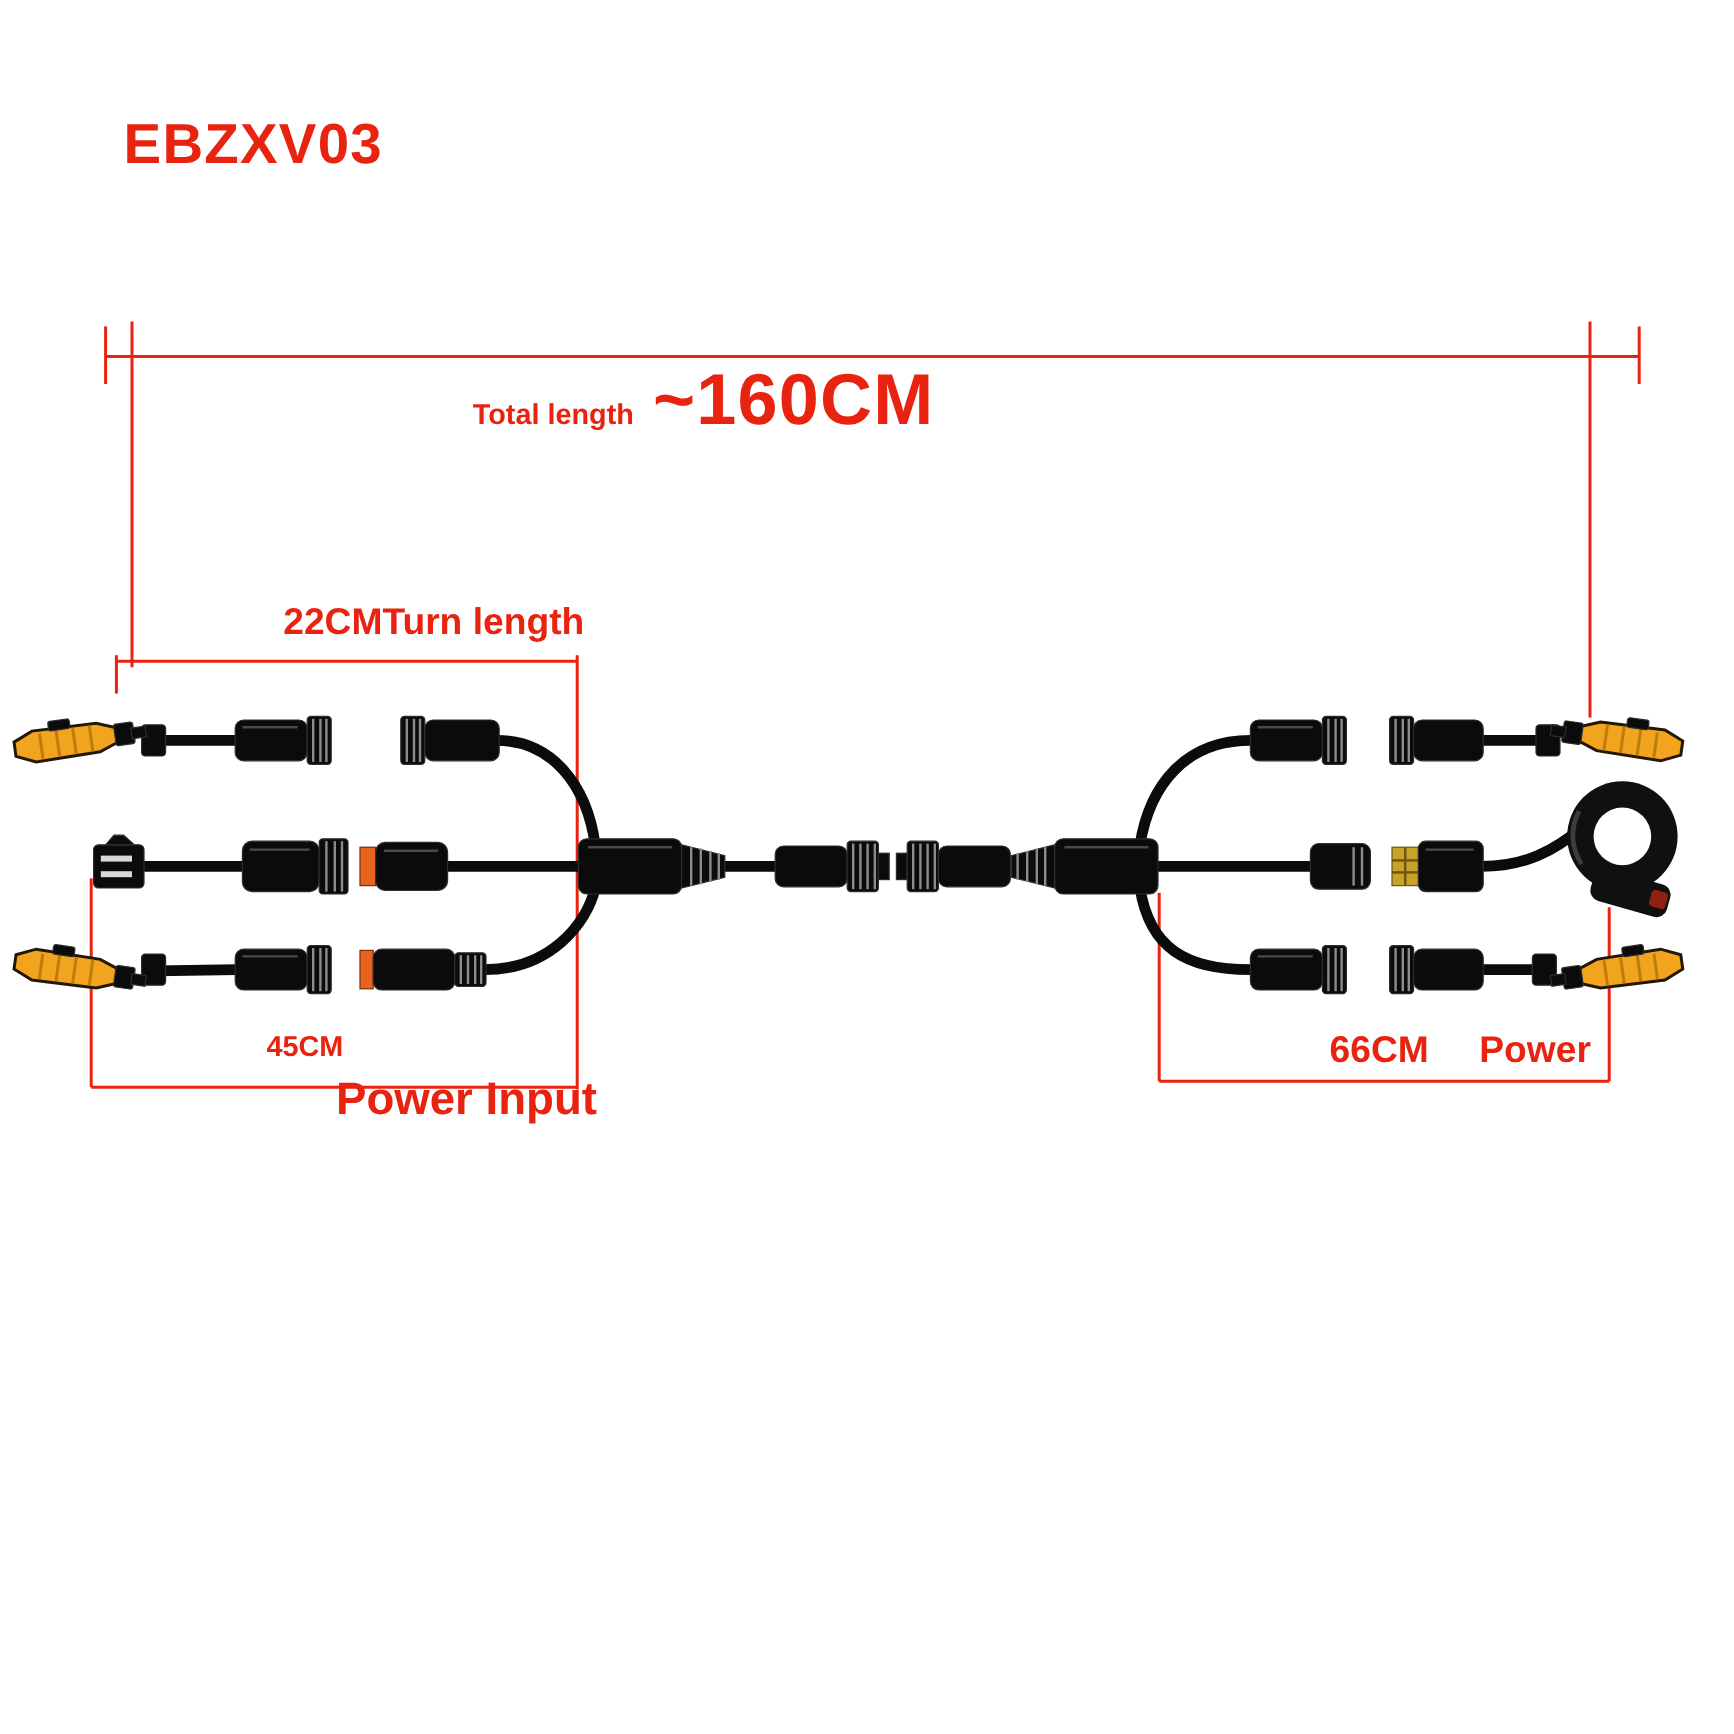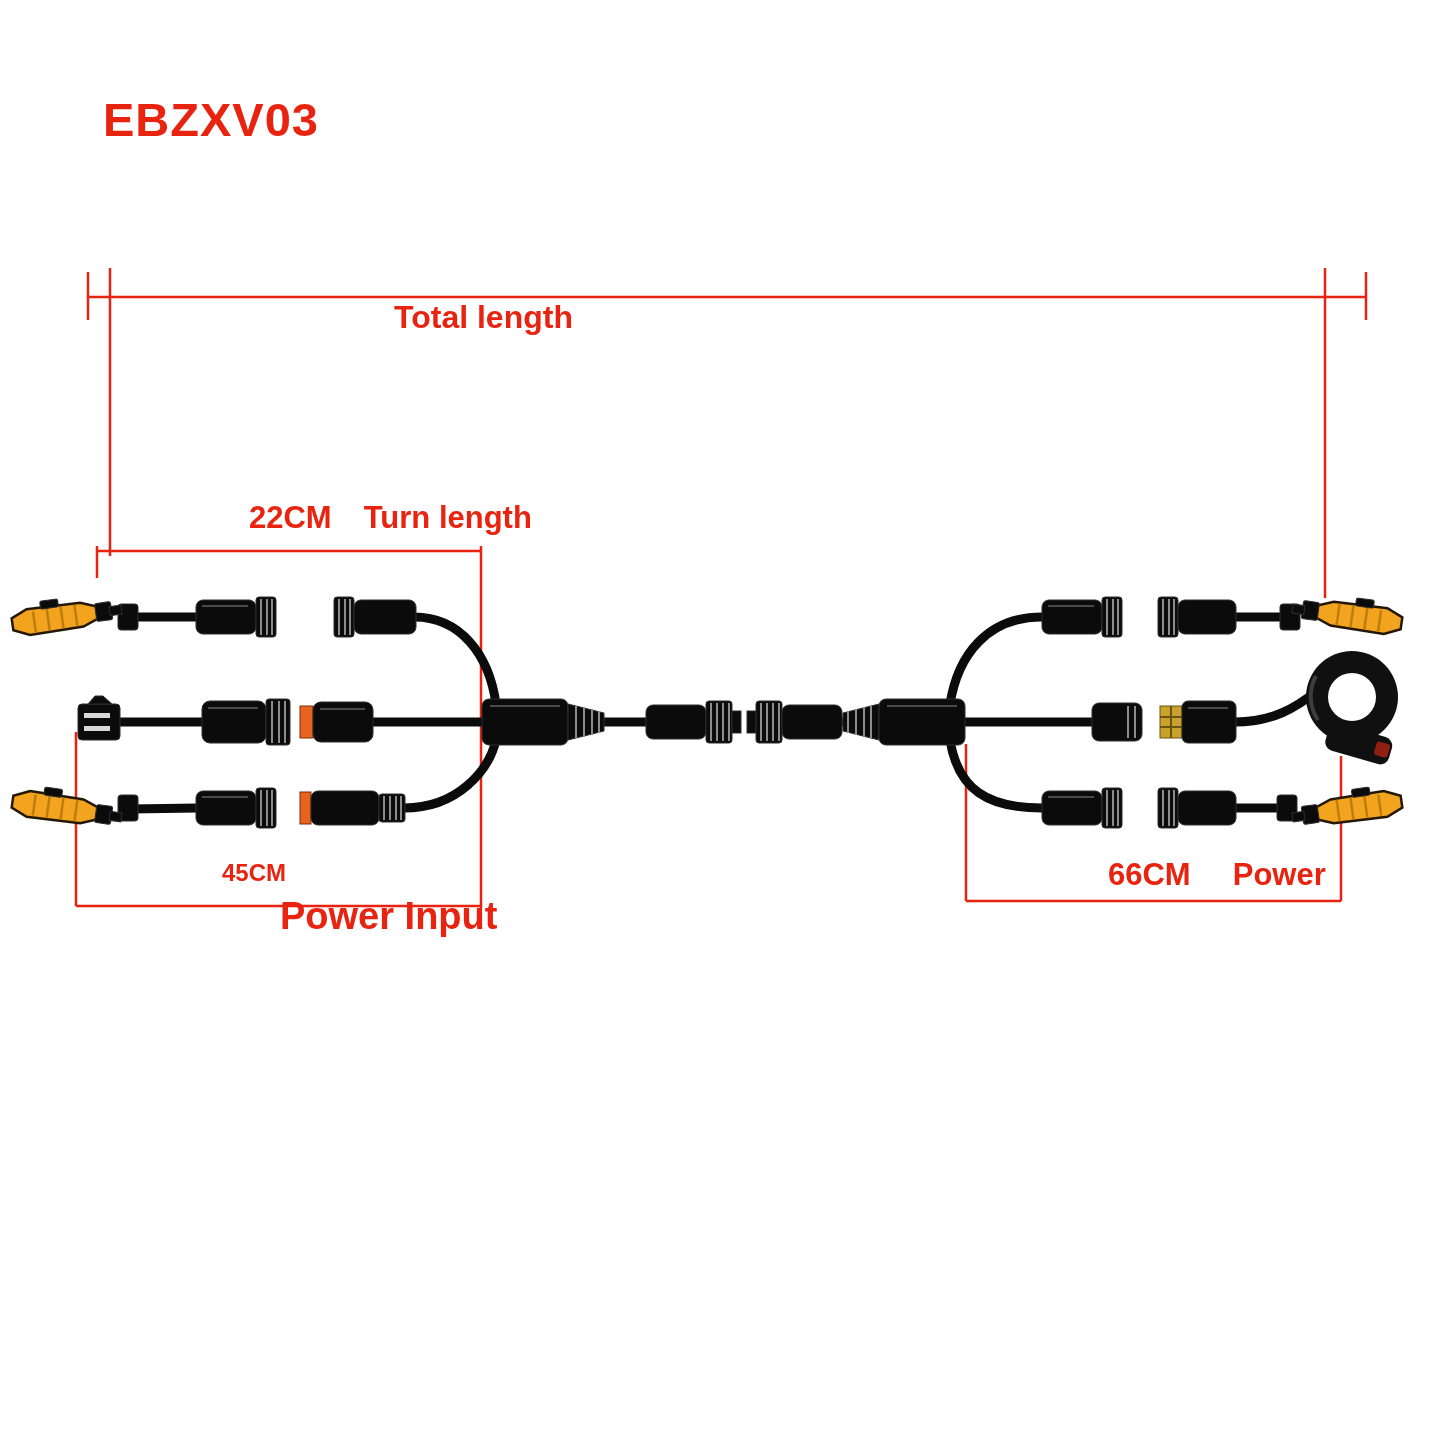--- a/index.html
+++ b/index.html
@@ -12,23 +12,23 @@
   }
   html,body{margin:0;padding:0;background:#ffffff;}
   .stage{
     position:relative;width:1416px;height:1445px;background:#ffffff;overflow:hidden;
     font-family:"Liberation Sans",sans-serif;
   }
   .stage svg.draw{position:absolute;left:0;top:0;}
   .red-label{position:absolute;color:var(--dimension-red);white-space:nowrap;line-height:1.1;}
   .title{left:103px;top:94px;font-size:47px;font-weight:700;letter-spacing:1px;}
   .total-group{left:394px;top:300px;display:flex;align-items:baseline;gap:16px;}
-  .total-label{font-size:32px;font-weight:600;}
+  .total-label{font-size:24px;font-weight:600;}
   .total-value{font-size:60px;font-weight:700;letter-spacing:1px;}
-  .ts-group{left:249px;top:501px;display:flex;align-items:flex-end;gap:32px;}
+  .ts-group{left:236px;top:501px;display:flex;align-items:flex-end;}
   .dim-value{font-size:31px;font-weight:700;}
   .dim-label{font-size:31px;font-weight:600;}
   .len45{left:222px;top:860px;font-size:24px;font-weight:700;}
   .power{left:280px;top:896px;font-size:38px;font-weight:700;}
   .sw-group{left:1108px;top:858px;display:flex;align-items:baseline;gap:42px;}
   
   .dims line{stroke:var(--dimension-red);stroke-width:2.5;}
   .cables path{stroke:var(--cable-black);stroke-width:9;fill:none;stroke-linecap:round;}
   .body{fill:var(--cable-black);stroke:#2e2e2e;stroke-width:1;}
   .rib{stroke:#8c8c8c;stroke-width:2;}
@@ -261,20 +261,21 @@
       <rect class="body" x="60" y="-3" width="18" height="8" rx="2"></rect>
       <rect class="body" x="8" y="7" width="16" height="18" rx="2"></rect>
       <rect class="body" x="-2" y="12" width="12" height="9"></rect>
     </g>
   </svg>
 
   <div class="red-label title">EBZXV03</div>
 
   <div class="red-label total-group">
     <span class="total-label">Total length</span>
+    <span class="total-value">~160CM</span>
   </div>
 
   <div class="red-label ts-group">
     <span class="dim-value">22CM</span>
     <span class="dim-label">Turn length</span>
   </div>
 
   <div class="red-label len45 dim-value">45CM</div>
   <div class="red-label power">Power Input</div>
 

